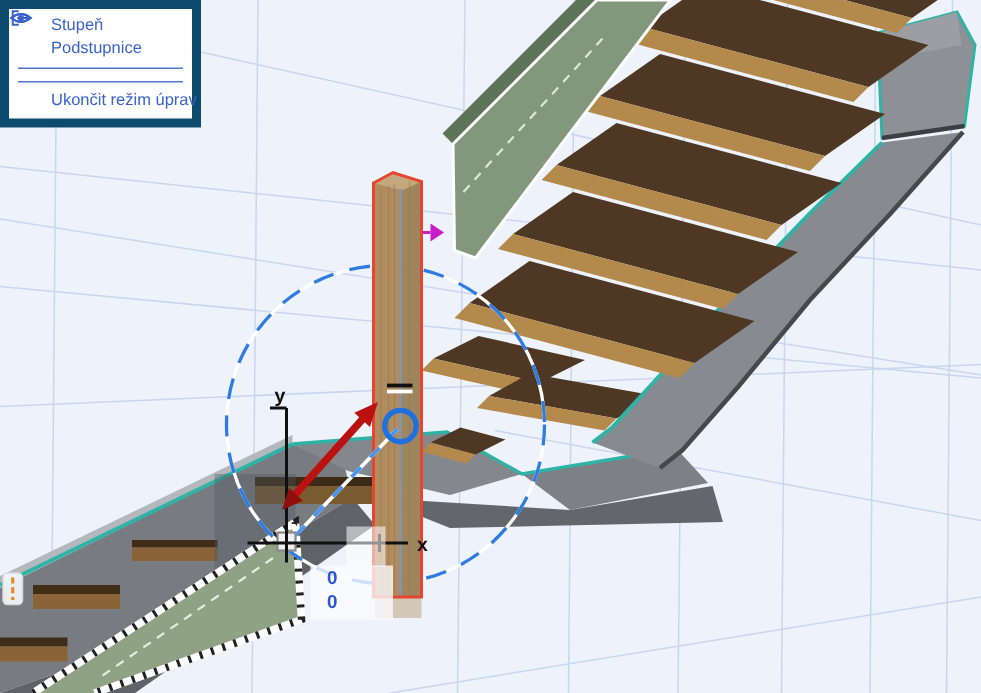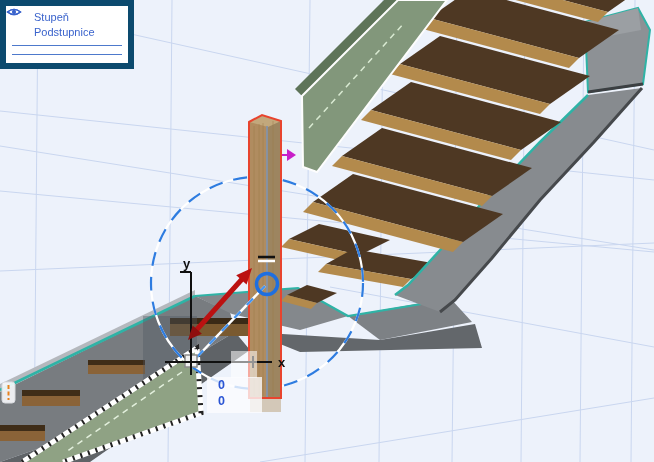--- a/index.html
+++ b/index.html
@@ -197,15 +197,25 @@
     <span class="ic">
       <svg width="16" height="12" viewBox="0 0 16 12">
             <path d="M1.5 6 Q8 0.8 14.5 6 Q8 11.2 1.5 6 Z" fill="none" stroke="#3a63cc" stroke-width="1.3"></path>
             <circle cx="8" cy="6" r="1.9" fill="#3a63cc"></circle>
           </svg>
     </span>
     <span>Podstupnice</span>
   </div>
   <hr class="panel-sep">
   <hr class="panel-sep second">
+  <div class="panel-row">
+    <span class="ic">
+      <svg width="16" height="12" viewBox="0 0 16 12">
+            <path d="M6.5 1.5 H2.5 V10.5 H6.5" fill="none" stroke="#3a63cc" stroke-width="1.3"></path>
+            <path d="M5.5 6 H13" stroke="#3a63cc" stroke-width="1.3"></path>
+            <path d="M10.6 3.6 L13.2 6 L10.6 8.4" fill="none" stroke="#3a63cc" stroke-width="1.3"></path>
+          </svg>
+    </span>
+    <span>Ukončit režim úprav</span>
+  </div>
 </div>
 
 </div>
 
 </body></html>

